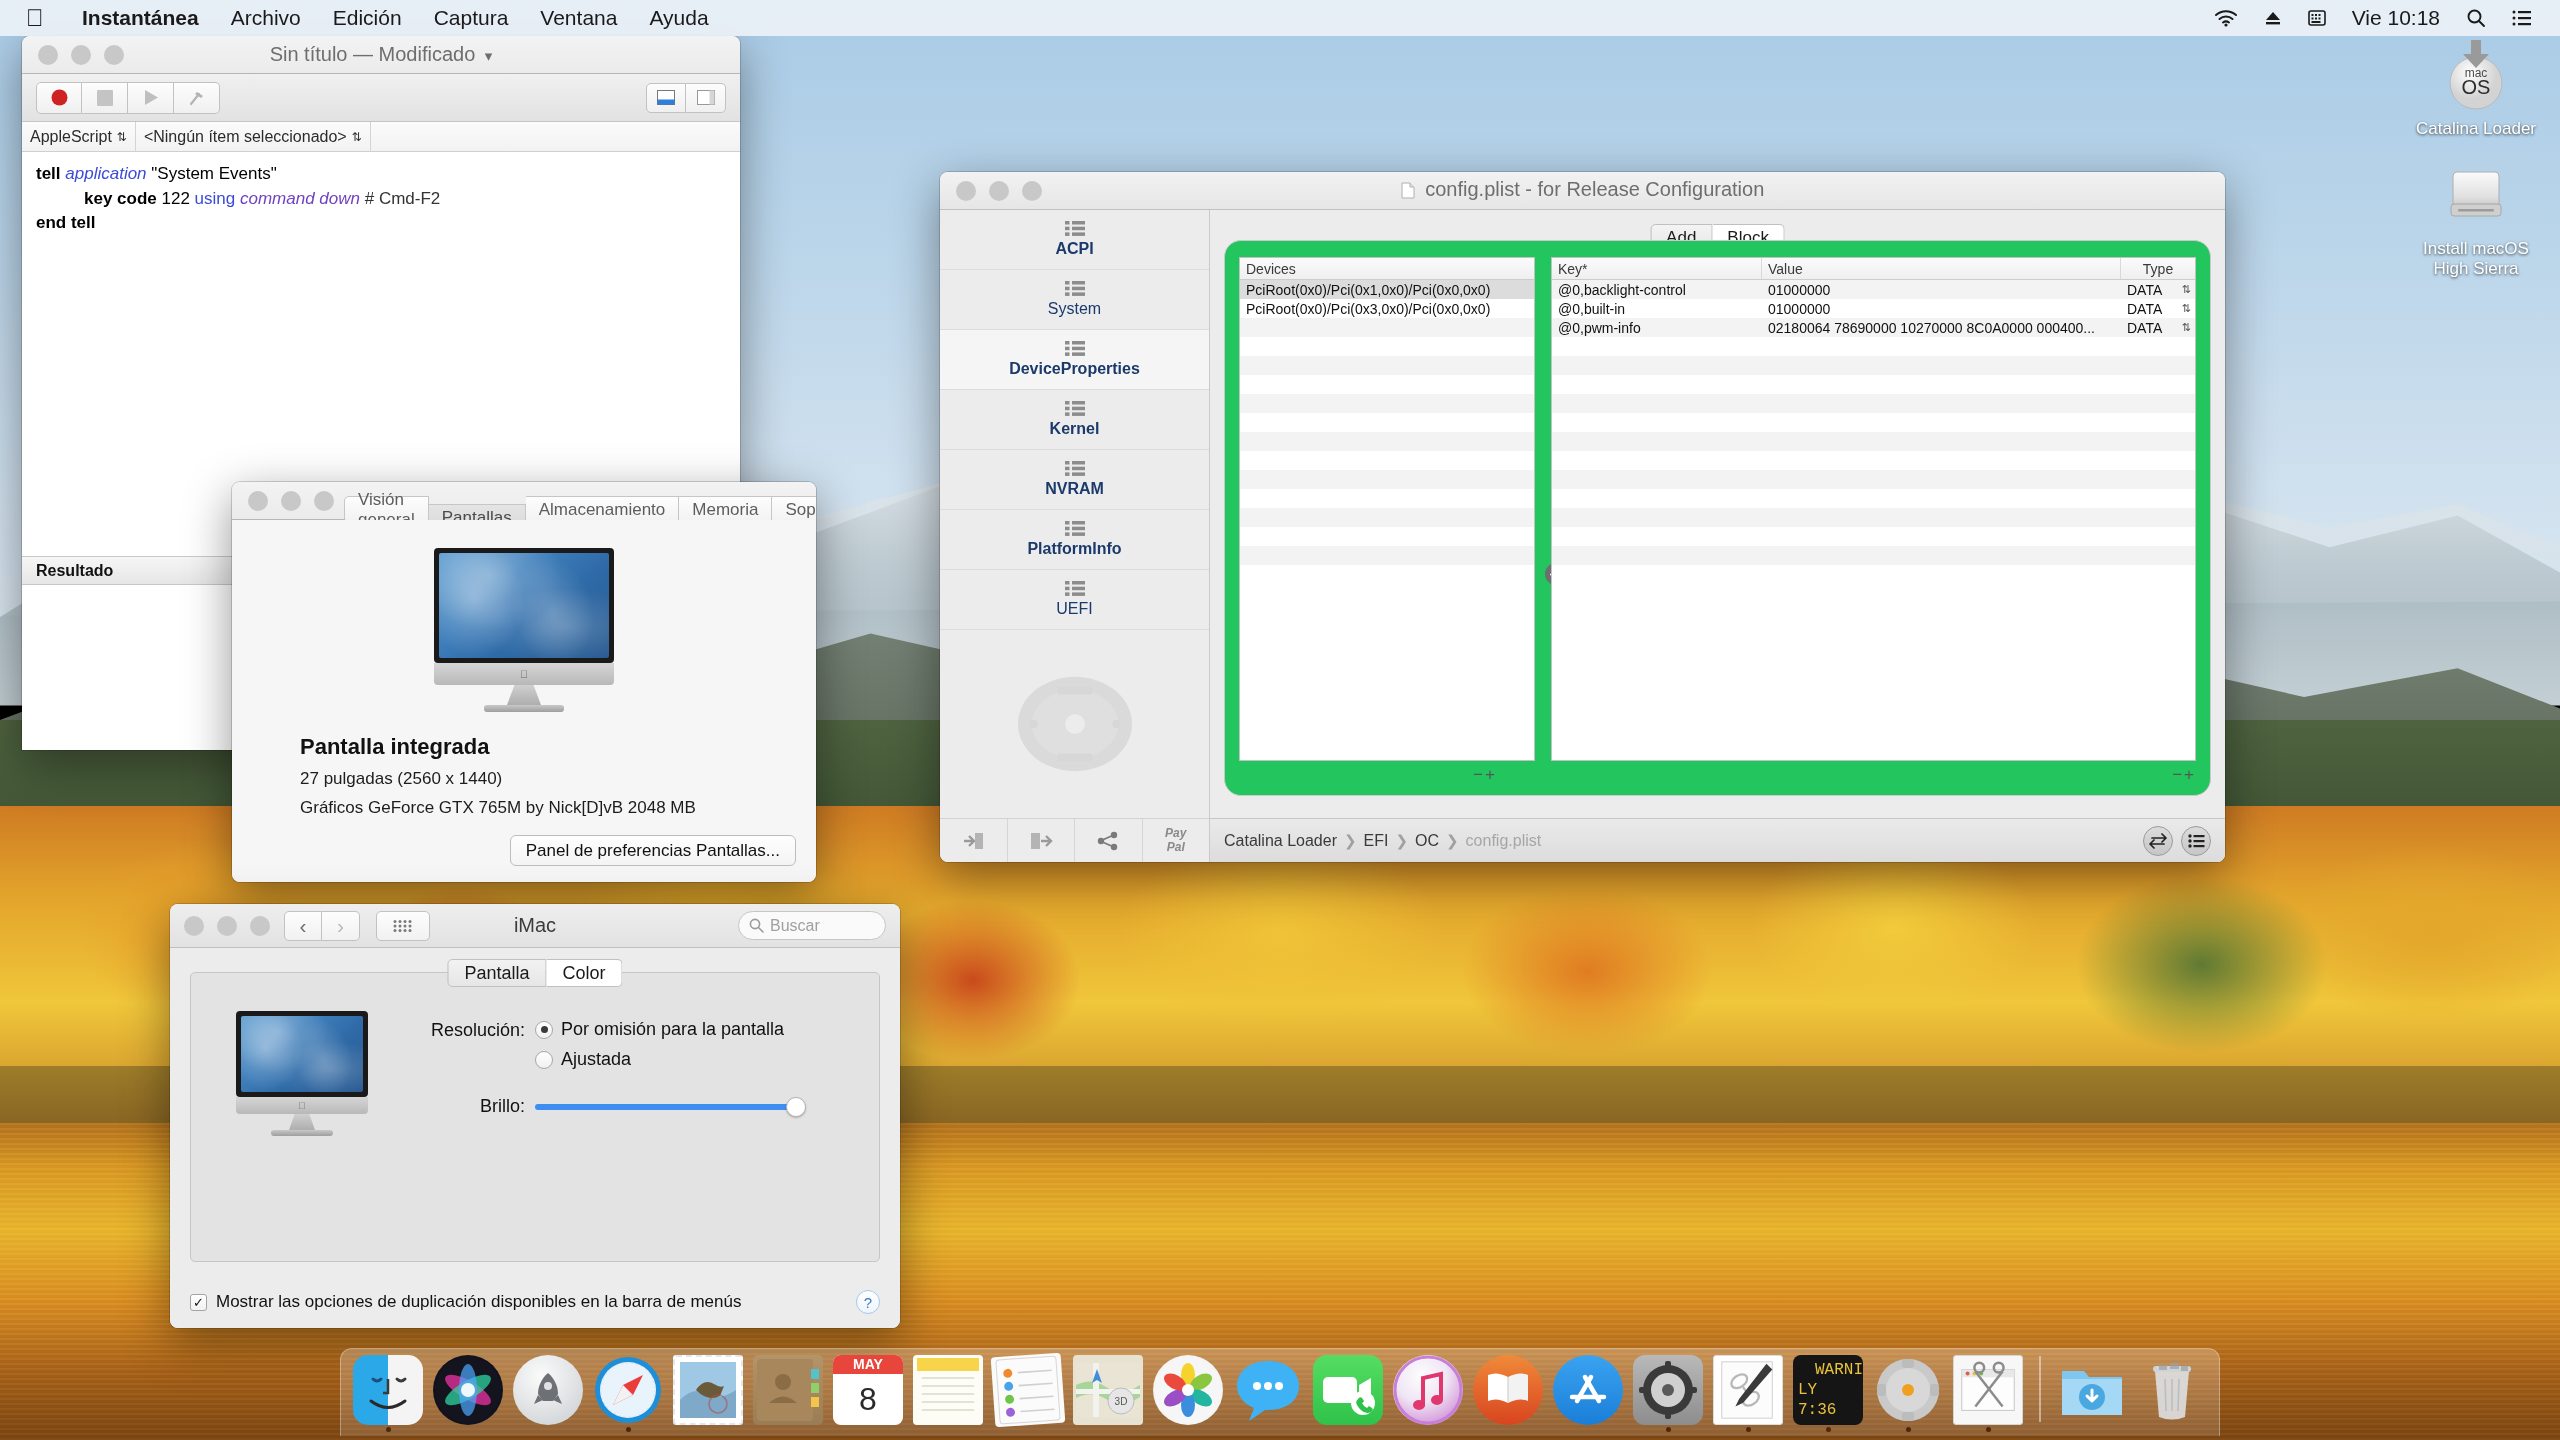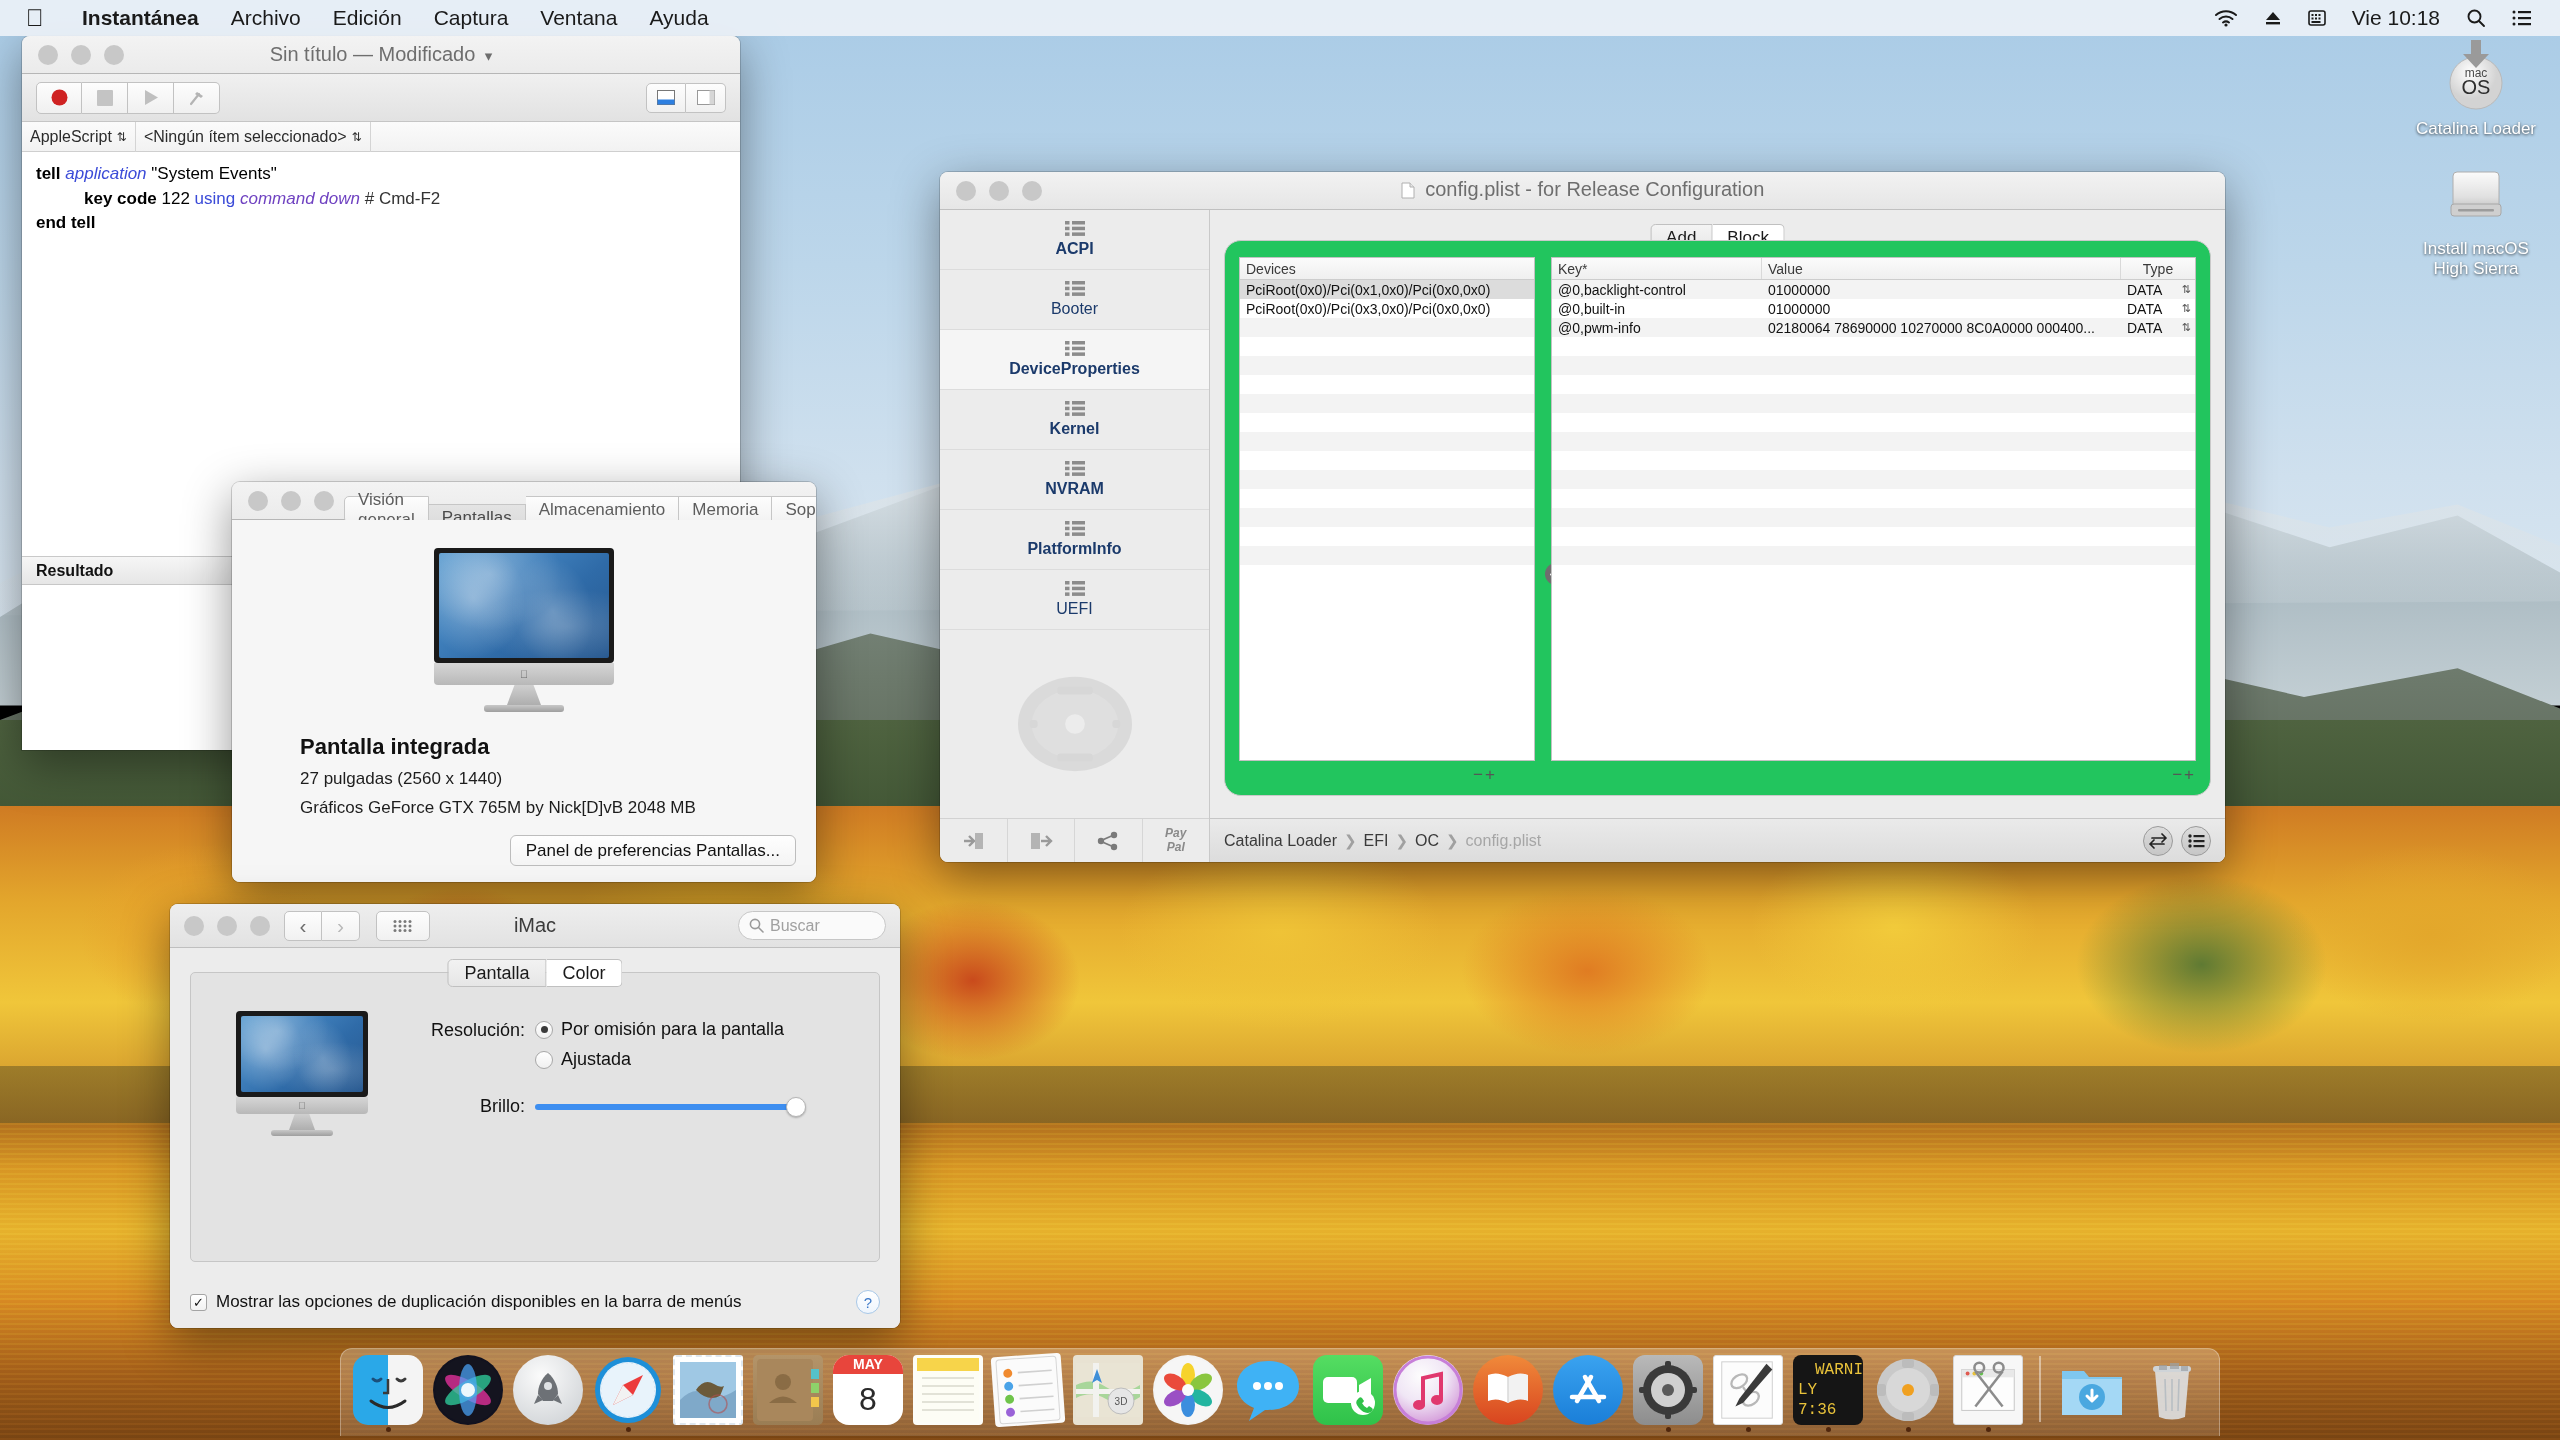--- a/index.html
+++ b/index.html
@@ -492,21 +492,21 @@
         <svg width="20" height="15" viewBox="0 0 20 15">
             <g fill="#8c8c8c">
               <rect x="0" y="0" width="4.5" height="3.5"></rect>
               <rect x="7" y="0" width="13" height="3.5"></rect>
               <rect x="0" y="5.7" width="4.5" height="3.5"></rect>
               <rect x="7" y="5.7" width="13" height="3.5"></rect>
               <rect x="0" y="11.4" width="4.5" height="3.5"></rect>
               <rect x="7" y="11.4" width="13" height="3.5"></rect>
             </g>
           </svg>
-        <div class="oc-slabel">Booter</div>
+        <div class="oc-slabel">System</div>
       </div>
       <div class="oc-sitem sel">
         <svg width="20" height="15" viewBox="0 0 20 15">
             <g fill="#8c8c8c">
               <rect x="0" y="0" width="4.5" height="3.5"></rect>
               <rect x="7" y="0" width="13" height="3.5"></rect>
               <rect x="0" y="5.7" width="4.5" height="3.5"></rect>
               <rect x="7" y="5.7" width="13" height="3.5"></rect>
               <rect x="0" y="11.4" width="4.5" height="3.5"></rect>
               <rect x="7" y="11.4" width="13" height="3.5"></rect>
@@ -904,21 +904,21 @@
           <path d="M16 48 q14 -13 28 0 z" fill="#8a6c45"></path>
           <rect x="58" y="14" width="8" height="10" fill="#55c2c9"></rect>
           <rect x="58" y="28" width="8" height="10" fill="#8ed16a"></rect>
           <rect x="58" y="42" width="8" height="10" fill="#f3c64b"></rect>
         </svg>
     </div>
     <div class="dotind off"></div>
   </div>
 
   <div class="dockitem">
-    <div class="dockicon" style="background:#fff; border-radius:16px; flex-direction:column;">
+    <div class="dockicon" style="background:#fff; border-radius:8px; flex-direction:column;">
       <div style="width:100%; background:#e8453c; color:#fff; font-size:14px; text-align:center; line-height:19px; height:19px; font-weight:bold;">MAY</div>
       <div style="flex:1; display:flex; align-items:center; justify-content:center; font-size:32px; color:#2a2a2a;">8</div>
     </div>
     <div class="dotind off"></div>
   </div>
 
   <div class="dockitem">
     <div class="dockicon" style="border-radius:4px; background:#fdfdf8;">
       <svg width="70" height="70" viewBox="0 0 70 70">
           <rect x="4" y="3" width="62" height="64" rx="3" fill="#fdfdf5"></rect>

